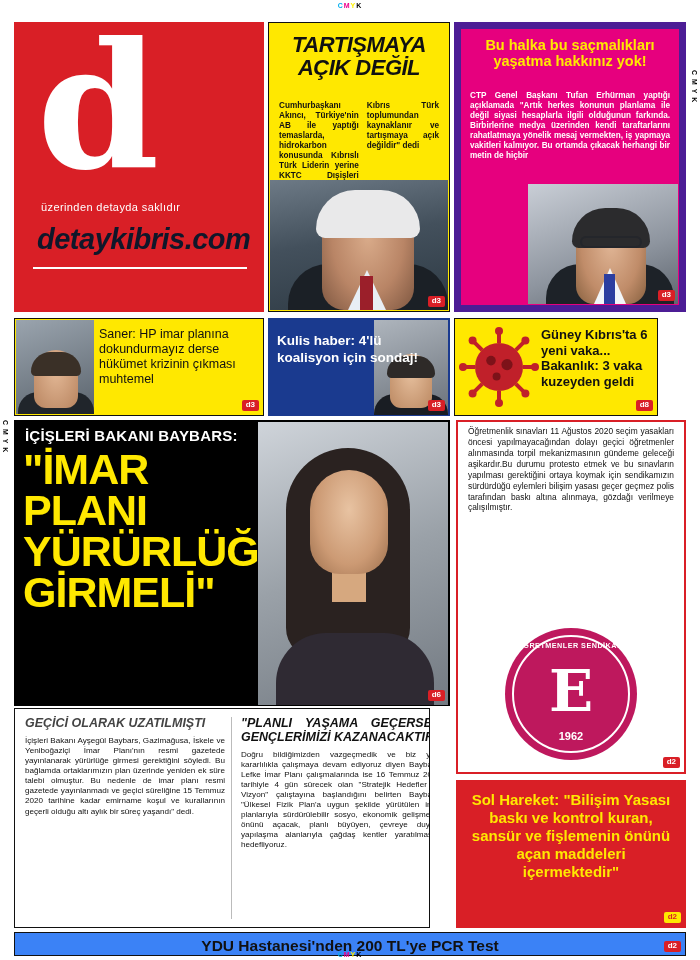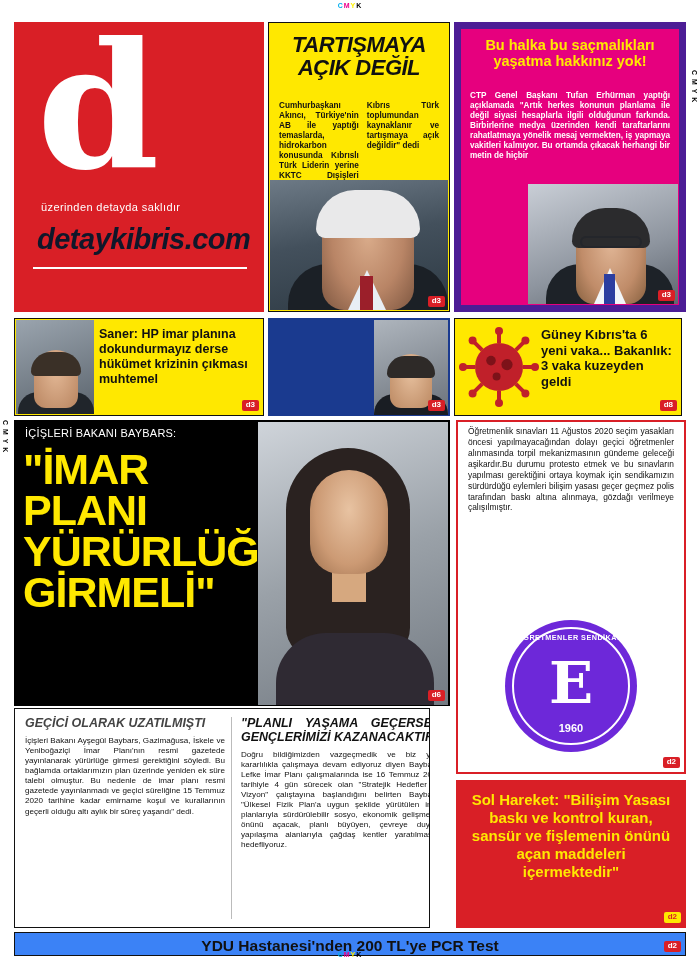--- a/index.html
+++ b/index.html
@@ -233,21 +233,21 @@
   }
 
   
   .row2a {
     left: 14px; top: 318px; width: 250px; height: 98px;
     background: #ffe800; border: 1px solid #111;
   }
   .row2a .txt {
     position: absolute;
     left: 84px; top: 8px; right: 8px;
-    font-size: 12.5px; line-height: 1.2; font-weight: bold; color: #111;
+    font-size: 12.5px; line-height: 1.2; font-weight: normal; color: #111;
   }
   .r2a-photo {
     position: absolute; left: 1px; top: 1px; width: 78px; height: 94px;
     background: linear-gradient(160deg,#9aa4ae,#5b646d);
     overflow: hidden;
   }
   .r2a-face {
     position: absolute; left: 18px; bottom: 6px; width: 44px; height: 58px;
     background: radial-gradient(ellipse at 50% 35%, #e3b896, #b8845f);
     border-radius: 22px 22px 12px 12px;
@@ -282,39 +282,39 @@
   .r2b-hair {
     position: absolute; left: 13px; bottom: 38px; width: 48px; height: 22px;
     background: #2e2a28; border-radius: 24px 24px 6px 6px;
   }
   .r2b-suit {
     position: absolute; left: 0px; bottom: 0; width: 74px; height: 22px;
     background: #191d23; border-radius: 20px 20px 0 0;
   }
 
   .row2c {
-    left: 454px; top: 318px; width: 228px; height: 98px;
+    left: 454px; top: 318px; width: 204px; height: 98px;
     background: #ffe800; border: 1px solid #111;
   }
   .row2c .txt {
     position: absolute; left: 86px; top: 8px; right: 8px;
     font-size: 13px; line-height: 1.2; font-weight: bold; color: #111;
   }
   .virus {
     position: absolute; left: 4px; top: 6px; width: 80px; height: 84px;
   }
 
   
   .mainstory {
     left: 14px; top: 420px; width: 436px; height: 286px;
     background: #000; border: 1px solid #000;
   }
   .ms-kicker {
     position: absolute; left: 10px; top: 6px;
-    color: #fff; font-size: 11px; font-weight: normal; letter-spacing: 0.2px;
+    color: #fff; font-size: 15px; font-weight: bold; letter-spacing: 0.2px;
   }
   .ms-head {
     position: absolute; left: 8px; top: 28px; width: 240px;
     color: #ffe800; font-size: 43px; font-weight: bold; line-height: 0.95;
     letter-spacing: -1px;
   }
   .ms-photo {
     position: absolute; right: 1px; top: 1px; width: 190px; height: 283px;
     background: linear-gradient(160deg,#cfd4da 0%, #9aa1a8 50%, #737a82 100%);
     overflow: hidden;
@@ -365,22 +365,22 @@
   .rb-head {
     margin: 8px 8px 4px 8px;
     color: #d91f26; font-size: 17px; font-weight: bold; line-height: 1.12; text-align: center;
   }
   .rb-body {
     margin: 4px 10px 0 10px;
     font-size: 8.4px; line-height: 1.3; color: #111; text-align: justify;
   }
   .seal {
     position: absolute; left: 50%; transform: translateX(-50%);
-    bottom: 20px; width: 132px; height: 132px; border-radius: 50%;
-    background: #6d28d9; color: #fff;
+    bottom: 12px; width: 132px; height: 132px; border-radius: 50%;
+    background: #be185d; color: #fff;
   }
   .seal-inner {
     position: absolute; inset: 7px; border-radius: 50%; border: 2px solid #fff;
   }
   .seal-e {
     position: absolute; left: 50%; top: 50%; transform: translate(-50%,-55%);
     font-family: "DejaVu Serif", serif; font-size: 58px; font-weight: bold; line-height: 1;
   }
   .seal-year {
     position: absolute; left: 0; right: 0; bottom: 18px; text-align: center;
@@ -470,20 +470,21 @@
     <div class="txt">Saner: HP imar planına dokundurmayız derse hükümet krizinin çıkması muhtemel</div>
     <div class="pagetag">d3</div>
   </div>
 
   <div class="blk row2b">
     <div class="r2b-photo">
       <div class="r2b-suit"></div>
       <div class="r2b-face"></div>
       <div class="r2b-hair"></div>
     </div>
+    <div class="txt">Kulis haber: 4'lü koalisyon için sondaj!</div>
     <div class="pagetag">d3</div>
   </div>
 
   <div class="blk row2c">
     <svg class="virus" viewBox="0 0 100 100">
       <g fill="#c0202a">
         <circle cx="50" cy="50" r="30"></circle>
         <g stroke="#c0202a" stroke-width="5">
           <line x1="50" y1="20" x2="50" y2="6"></line>
           <line x1="50" y1="80" x2="50" y2="94"></line>
@@ -536,21 +537,21 @@
       <div>Doğru bildiğimizden vazgeçmedik ve biz yine kararlılıkla çalışmaya devam ediyoruz diyen Baybars, Lefke İmar Planı çalışmalarında ise 16 Temmuz 2020 tarihiyle 4 gün sürecek olan "Stratejik Hedefler ve Vizyon" çalıştayına başlandığını belirten Baybars, "Ülkesel Fizik Plan'a uygun şekilde yürütülen imar planlarıyla sürdürülebilir sosyo, ekonomik gelişmenin önünü açacak, planlı büyüyen, çevreye duyarlı yapılaşma alanlarıyla çağdaş kentler yaratılmasını hedefliyoruz.</div>
     </div>
   </div>
 
   <div class="blk rightbox">
     <div class="rb-body">Öğretmenlik sınavları 11 Ağustos 2020 seçim yasakları öncesi yapılmayacağından dolayı geçici öğretmenler alınmasında torpil mekanizmasının gündeme geleceği aşikardır.Bu durumu protesto etmek ve bu sınavların yapılması gerektiğini ortaya koymak için sendikamızın sürdürdüğü eylemleri bilişim yasası geçer geçmez polis tarafından baskı altına alınmaya, gözdağı verilmeye çalışılmıştır.</div>
     <div class="seal">
       <div class="seal-inner"></div>
       <div class="seal-top">ÖĞRETMENLER SENDİKASI</div>
       <div class="seal-e">E</div>
-      <div class="seal-year">1960</div>
+      <div class="seal-year">1962</div>
     </div>
     <div class="pagetag">d2</div>
   </div>
 
   <div class="blk redbox">
     <div class="txt">Sol Hareket: "Bilişim Yasası baskı ve kontrol kuran, sansür ve fişlemenin önünü açan maddeleri içermektedir"</div>
     <div class="pagetag" style="background:#ffe800;color:#d91f26">d2</div>
   </div>
 
   <div class="blk banner">

